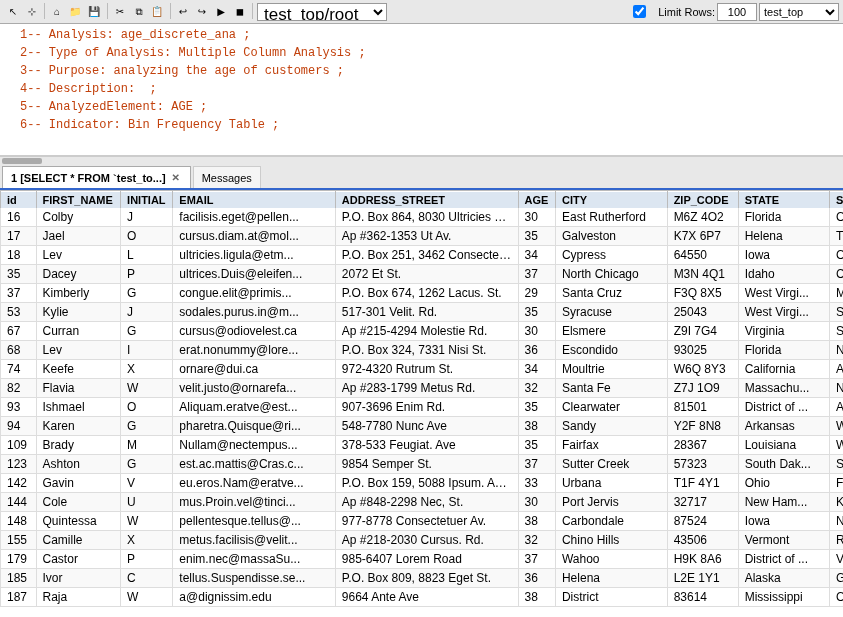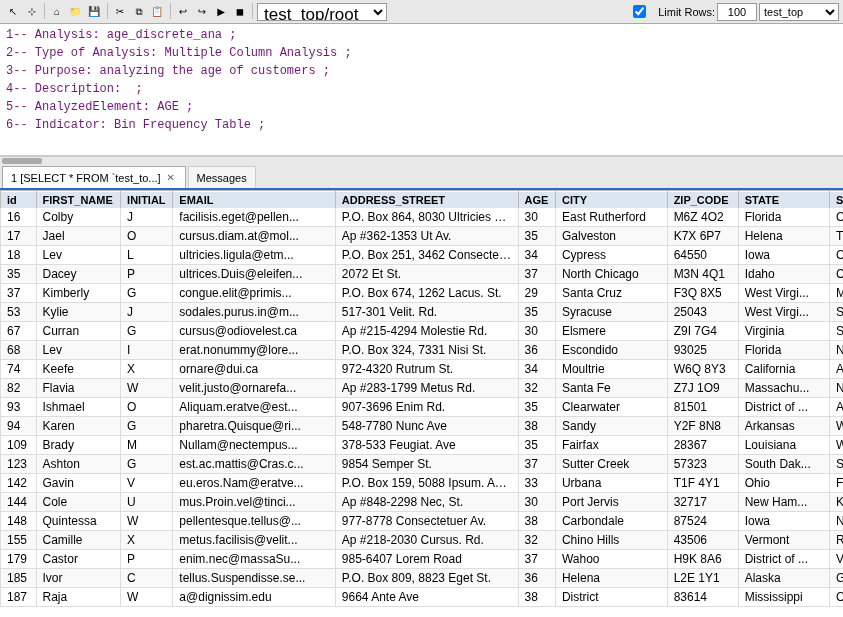--- a/index.html
+++ b/index.html
@@ -36,21 +36,21 @@
       border-bottom: 1px solid #ccc;
       padding: 2px 6px;
       font-family: 'Courier New', monospace;
       font-size: 12px;
       line-height: 1.5;
       color: #333;
       height: 132px;
       overflow: hidden;
     }
     .sql-line { white-space: pre; }
-    .sql-comment { color: #701a75; }
+    .sql-comment { color: #c2410c; margin-left: 14px; }
     .sql-scrollbar {
       height: 8px; background: #e8e8e8; border-top: 1px solid #ccc;
       position: relative;
     }
 
     
     .tab-bar {
       display: flex;
       background: #e8e8e8;
       border-bottom: 2px solid #3366cc;
@@ -66,21 +66,21 @@
       border: 1px solid #ccc;
       border-bottom: none;
       background: #f5f5f5;
       margin-right: 2px;
       height: 22px;
       gap: 4px;
     }
     .tab.active {
       background: white;
       border-color: #aaa;
-      font-weight: 400;
+      font-weight: 700;
     }
     .tab-close {
       font-size: 10px; color: #666; cursor: pointer;
       width: 12px; height: 12px; display: flex; align-items: center; justify-content: center;
     }
 
     
     .grid-container {
       overflow: auto;
       flex: 1;

